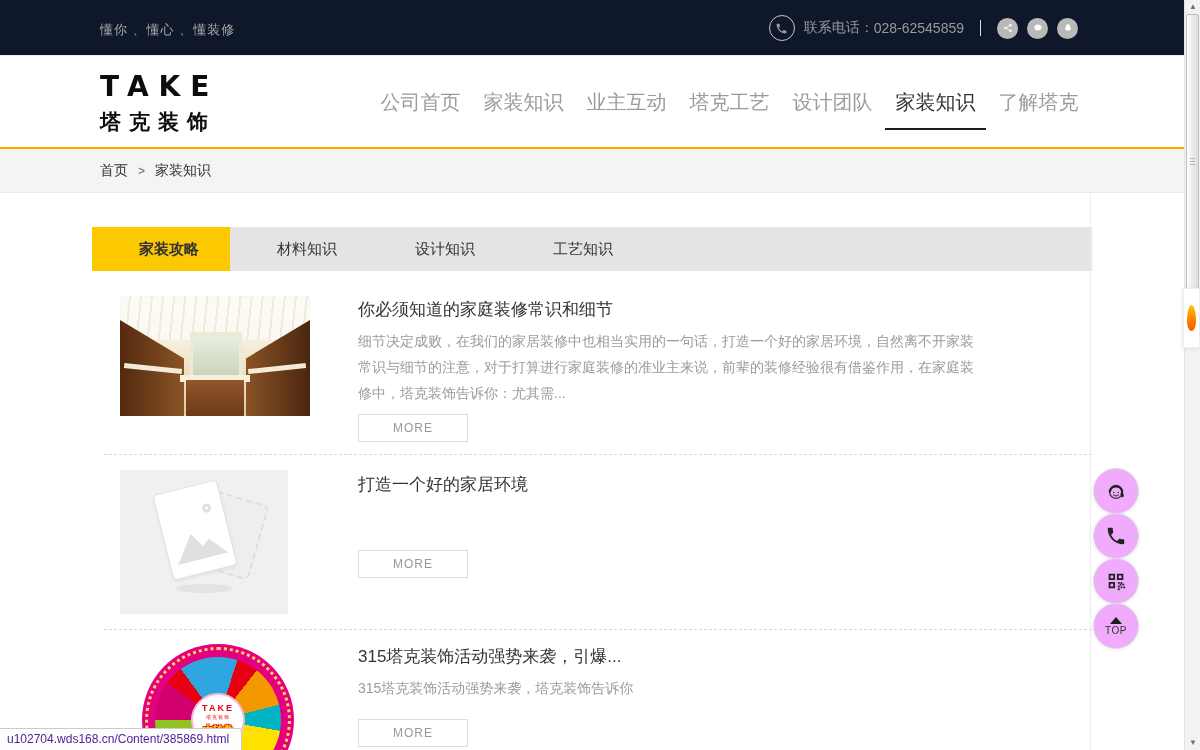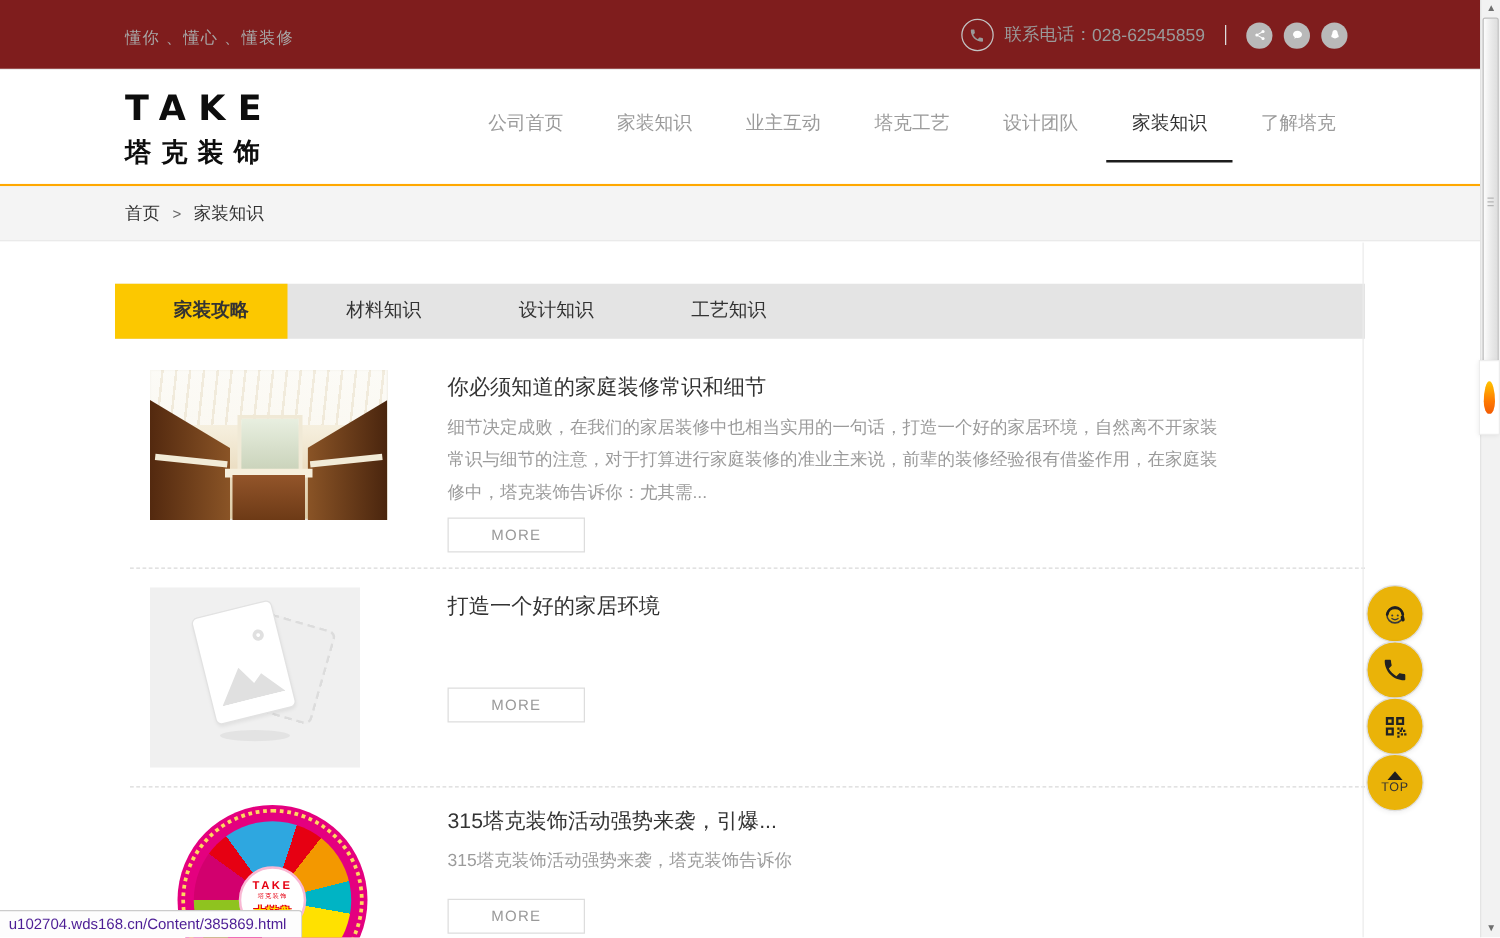--- a/index.html
+++ b/index.html
@@ -1,37 +1,37 @@
 <!DOCTYPE html>
 <html><head>
 <meta charset="utf-8">
 <style>
   * { margin:0; padding:0; box-sizing:border-box; }
   html,body { width:1200px; height:750px; overflow:hidden; }
   body { font-family:"Liberation Sans","DejaVu Sans",sans-serif; background:#fff; position:relative; color:#333; }
 
   
-  .topbar { position:relative; height:56px; background:#7f1d1d; border-bottom:1px solid #ececec; }
+  .topbar { position:relative; height:56px; background:#0f172a; border-bottom:1px solid #ececec; }
   .slogan { position:absolute; left:100px; top:21px; font-size:13px; color:#a8a8a8; letter-spacing:1px; }
   .topbar-right { position:absolute; right:122px; top:0; height:56px; display:flex; align-items:center; }
   .contact-icon { width:26px; height:26px; border:1px solid #c3c3c3; border-radius:50%; display:flex; align-items:center; justify-content:center; margin-right:9px; }
   .contact-icon svg { width:13px; height:13px; fill:#9a9a9a; }
   .contact-text { font-size:14px; color:#9a9a9a; }
   .tb-divider { width:1px; height:16px; background:#ddd; margin:0 16px; }
   .social { display:flex; gap:9px; }
   .social-btn { width:21px; height:21px; border-radius:50%; background:#b9b9b9; display:flex; align-items:center; justify-content:center; cursor:pointer; }
   .social-btn svg { width:12px; height:12px; }
 
   
   .header { position:relative; height:91px; background:#fff; }
   .logo { position:absolute; left:100px; top:14px; cursor:pointer; }
   .logo-en { font-size:28px; font-weight:bold; color:#0d0d0d; letter-spacing:10px; font-family:"DejaVu Sans",sans-serif; }
   .logo-cn { font-size:21px; font-weight:bold; color:#0d0d0d; letter-spacing:8px; margin-top:5px; }
   .nav { position:absolute; right:110px; top:0; height:91px; display:flex; }
-  .nav-item { width:103px; text-align:center; padding-top:33px; font-size:15px; color:#9b9b9b; cursor:pointer; position:relative; height:91px; }
+  .nav-item { width:103px; text-align:center; padding-top:33px; font-size:20px; color:#9b9b9b; cursor:pointer; position:relative; height:91px; }
   .nav-item.active { color:#333; }
   .nav-item.active::after { content:""; position:absolute; left:1px; right:1px; bottom:17px; height:2px; background:#1d1d1d; }
 
   .gold-line { height:2px; background:#ffa800; }
 
   
   .breadcrumb { height:44px; background:#f4f4f4; border-bottom:1px solid #eaeaea; display:flex; align-items:center; padding-left:100px; font-size:14px; color:#333; }
   .bc-sep { color:#666; margin:0 10px; font-size:12px; }
   .bc-link { cursor:pointer; }
 
@@ -93,21 +93,21 @@
       #ffe100 120deg 163deg, #f4b3c2 163deg 216deg, #e4007f 216deg 250deg,
       #8fc31f 250deg 290deg, #d2006e 290deg 326deg, #e60012 326deg 344deg, #2ea7e0 344deg 360deg); }
   .wheel-center { position:absolute; left:50%; top:50%; transform:translate(-50%,-50%); width:54px; height:54px; border-radius:50%; background:#fff; border:2px solid #f9b8d4; display:flex; flex-direction:column; align-items:center; justify-content:center; z-index:2; }
   .wheel-brand { color:#e60012; font-weight:bold; font-size:9px; letter-spacing:2px; }
   .wheel-sub { color:#e60012; font-size:6px; letter-spacing:1px; transform:scale(.85); }
   .wheel-burst { margin-top:1px; font-weight:bold; font-size:10px; color:#ffe100; text-shadow:-1px -1px 0 #e60012,1px -1px 0 #e60012,-1px 1px 0 #e60012,1px 1px 0 #e60012; }
 
   
   .content-edge { position:absolute; left:1090px; top:194px; height:556px; width:1px; background:#ececec; }
   .float-tools { position:absolute; left:1093px; top:468px; width:46px; }
-  .tool { width:46px; height:46px; border-radius:50%; background:#eab308; border:1px solid #dedede; box-shadow:0 1px 4px rgba(0,0,0,.07); display:flex; flex-direction:column; align-items:center; justify-content:center; margin-bottom:-1px; cursor:pointer; }
+  .tool { width:46px; height:46px; border-radius:50%; background:#f0abfc; border:1px solid #dedede; box-shadow:0 1px 4px rgba(0,0,0,.07); display:flex; flex-direction:column; align-items:center; justify-content:center; margin-bottom:-1px; cursor:pointer; }
   .tool svg { width:22px; height:22px; }
   .top-tri { width:0; height:0; border-left:6px solid transparent; border-right:6px solid transparent; border-bottom:7px solid #1e1e1e; margin-bottom:1px; }
   .top-label { font-size:10px; color:#333; letter-spacing:.5px; }
 
   
   .edge-widget { position:absolute; right:0; top:288px; width:17px; height:60px; background:#fff; border:1px solid #ededed; box-shadow:-1px 1px 4px rgba(0,0,0,.08); z-index:6; display:flex; align-items:center; justify-content:center; }
   .flame { width:9px; height:26px; background:linear-gradient(180deg,#ffc400,#ff7a00 60%,#f25c05); border-radius:50% 50% 46% 46% / 62% 62% 38% 38%; }
 
   
   .scrollbar { position:absolute; right:0; top:0; width:16px; height:750px; background:#f2f2f2; border-left:1px solid #e4e4e4; z-index:5; }

